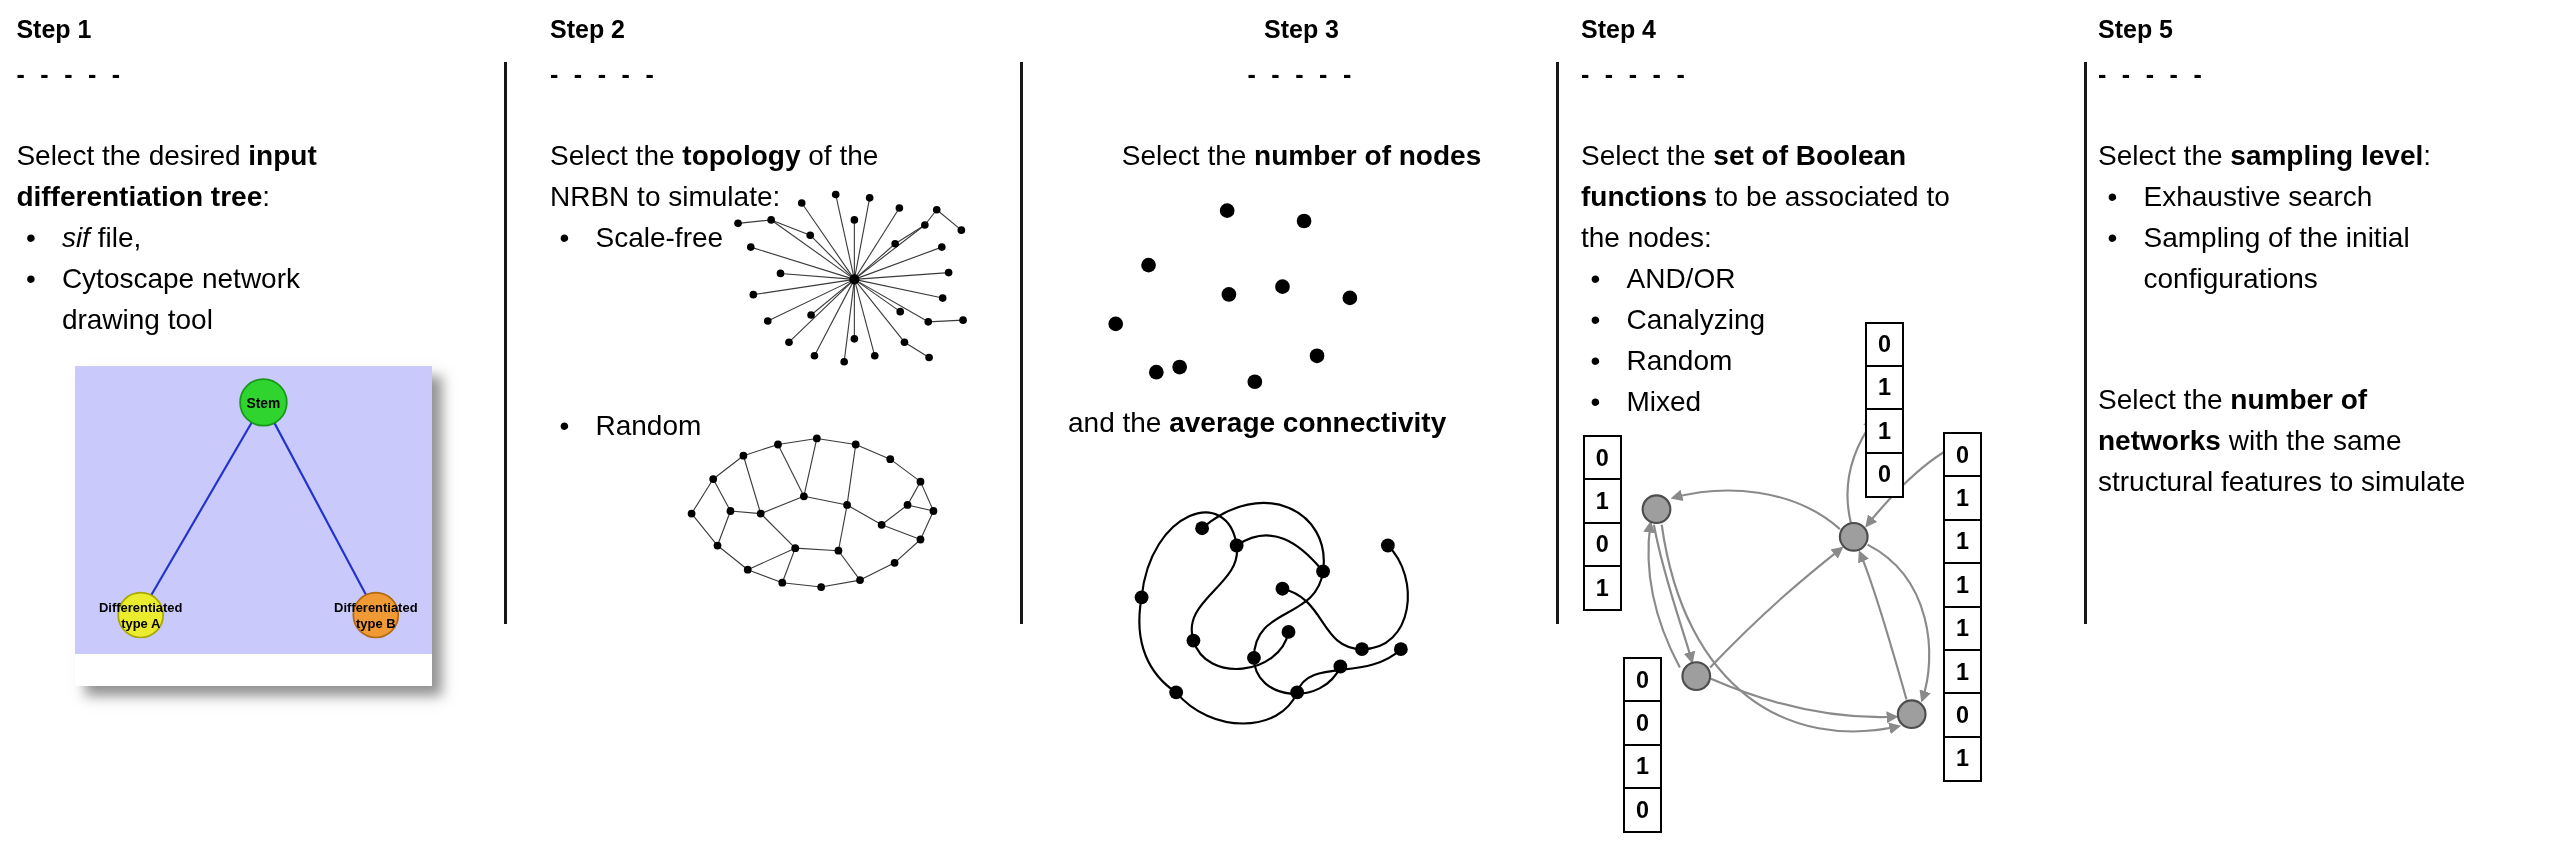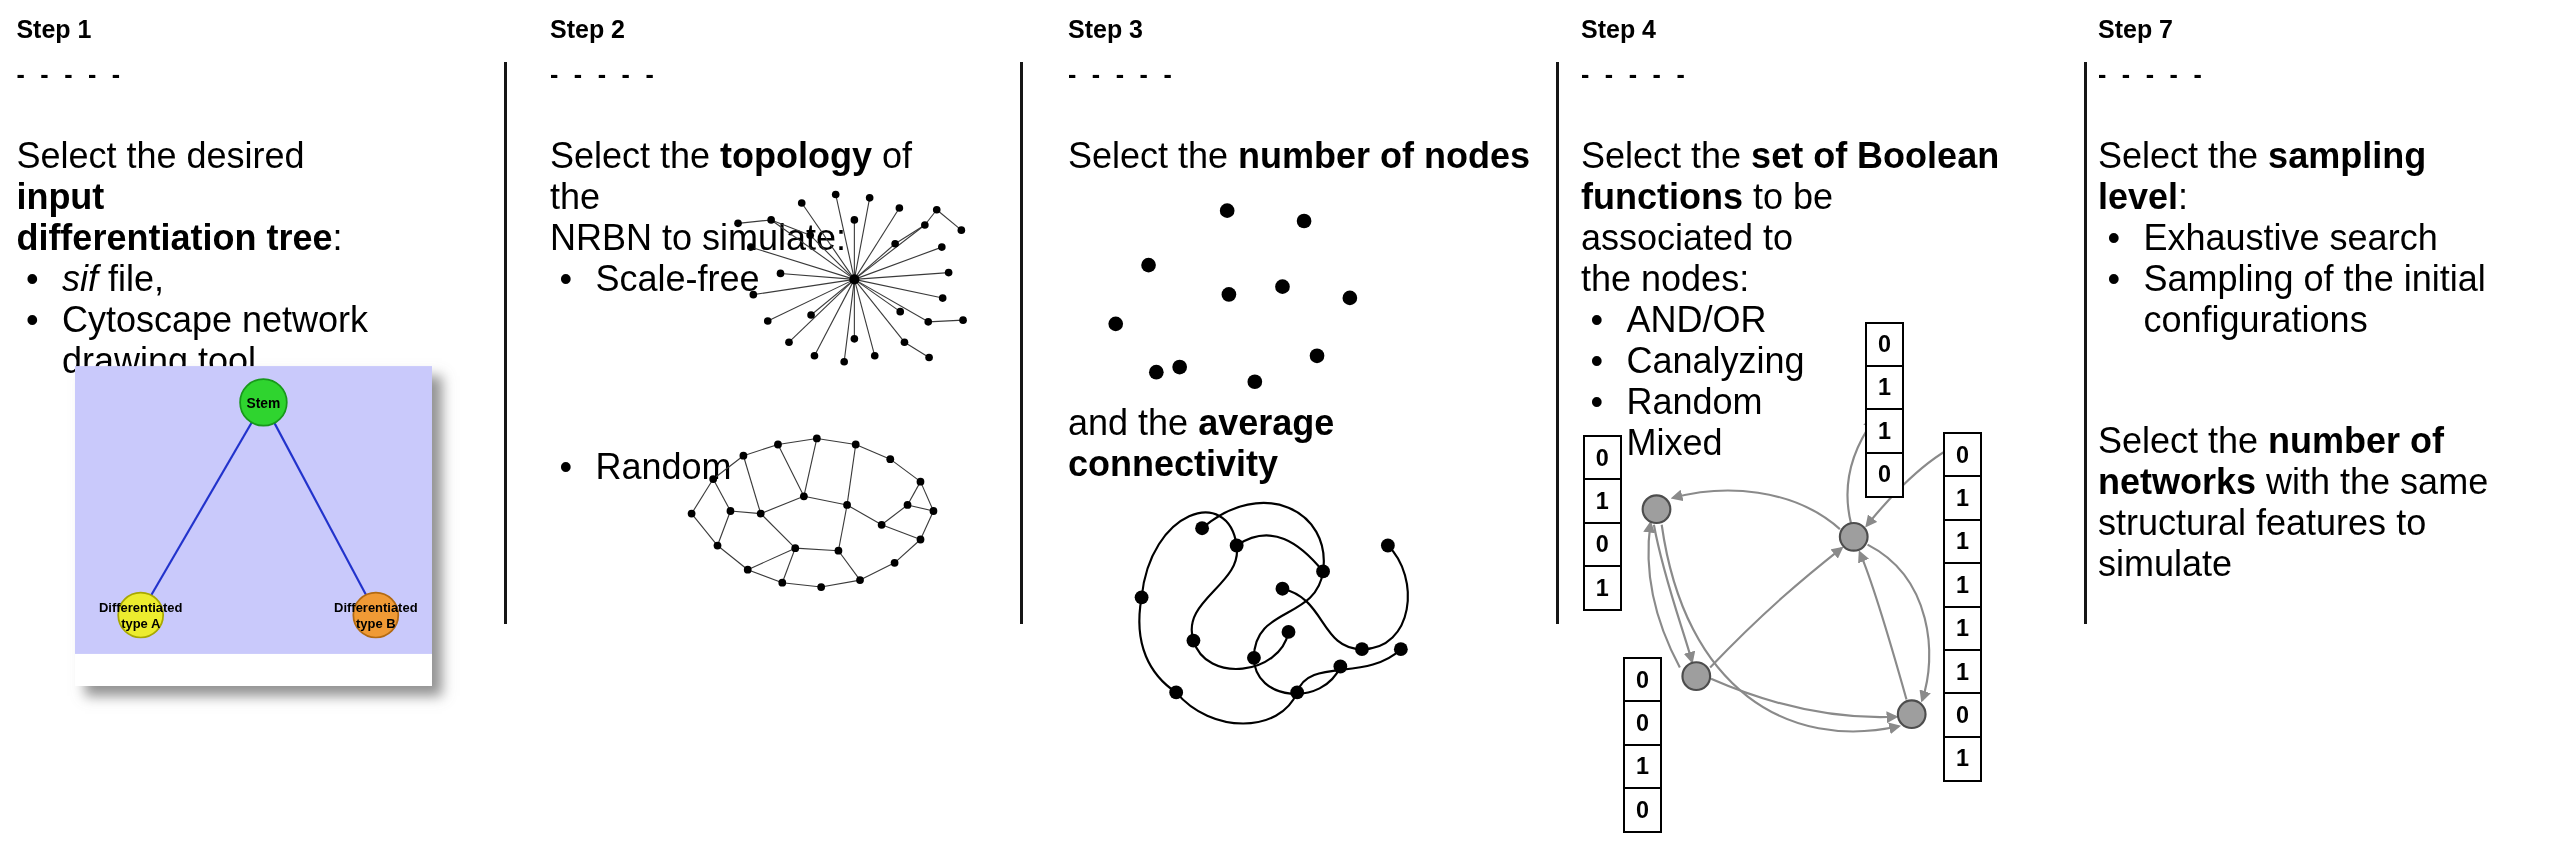--- a/index.html
+++ b/index.html
@@ -3,27 +3,27 @@
 <meta charset="utf-8">
 <style>
   * { box-sizing: border-box; }
   html,body { margin:0; padding:0; background:#fff; }
   body { font-family:"Liberation Sans", sans-serif; color:#000; }
   #canvas { position:relative; width:2576px; height:851px; background:#ffffff; overflow:hidden; }
 
   .col { position:absolute; top:0; }
   .c1 { left:16.4px;   width:363px; }
   .c2 { left:550px;  width:372px; }
-  .c3 { left:1068px; width:467px; }
+  .c3 { left:1068px; width:467px;text-align:center; }
   .c4 { left:1581px; width:420px; }
   .c5 { left:2098px; width:420px; }
 
   h2.step-title { margin:12px 0 0 0; font-size:25px; line-height:35px; font-weight:bold; }
   .dashes { margin-top:12px; font-size:25px; font-weight:bold; letter-spacing:4.3px; line-height:31px; }
-  .body-text { margin-top:45px; font-size:36px; line-height:41px; }
+  .body-text { margin-top:45px; font-size:28px; line-height:41px; }
   .para { margin:0; }
   .b { font-weight:bold; }
   .i { font-style:italic; }
 
   .bullet { display:flex; padding-left:9.5px; }
   .bullet .dot { width:36px; flex:none; }
   .bullet .btext { flex:1; }
   .gap-lg { margin-top:147px; }
   .second-para { margin-top:80px; }
 
@@ -398,21 +398,21 @@
         <div class="tcell">1</div>
         <div class="tcell">0</div>
         <div class="tcell">1</div>
       </div>
     </div>
   </section>
 
   <div class="divider" style="left:2084px"></div>
 
   <section class="col c5">
-    <h2 class="step-title">Step 7</h2>
+    <h2 class="step-title">Step 5</h2>
     <div class="dashes">- - - - -</div>
     <div class="body-text">
       <p class="para"><span>Select the </span><span class="b">sampling level</span><span>:</span></p>
       <div class="bullets">
         <div class="bullet">
           <span class="dot">•</span>
           <span class="btext">Exhaustive search</span>
         </div>
         <div class="bullet">
           <span class="dot">•</span>

